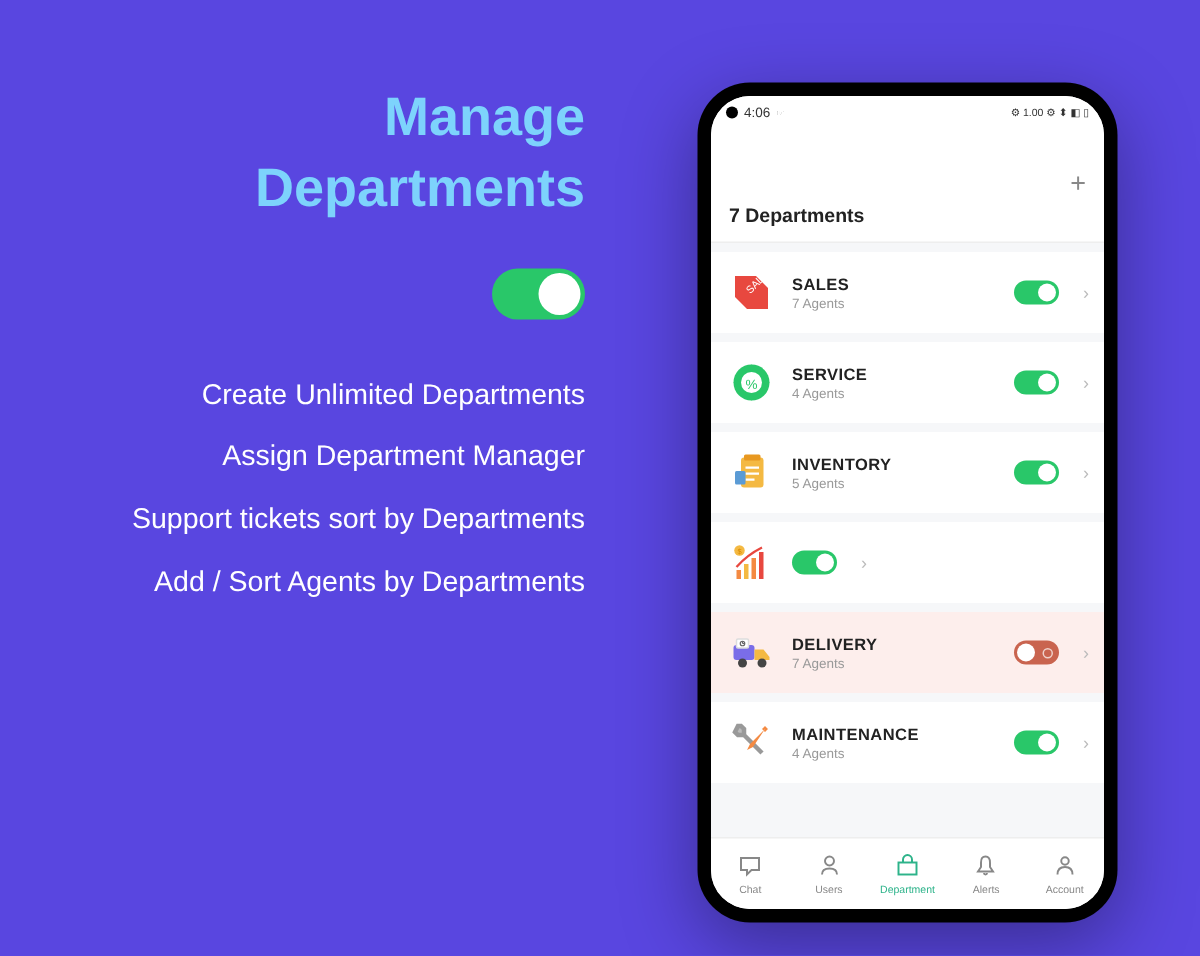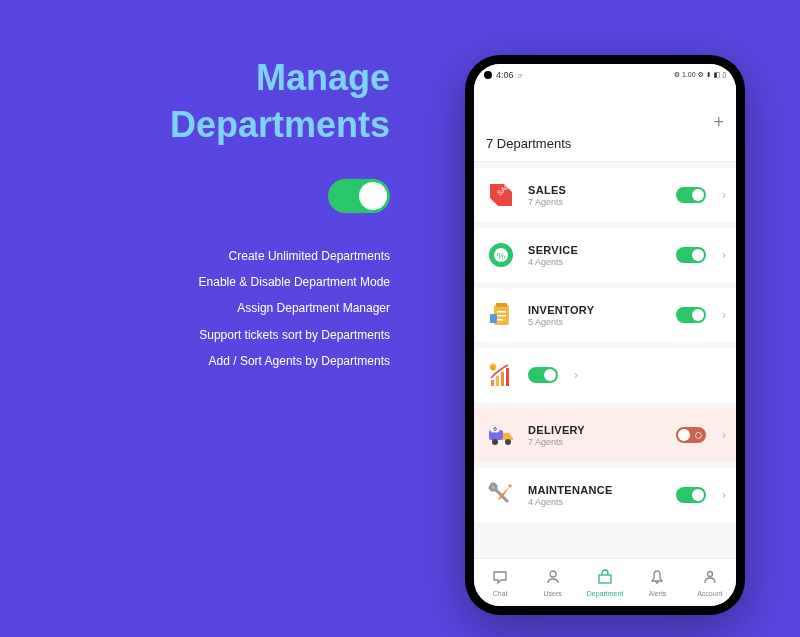--- a/index.html
+++ b/index.html
@@ -39,21 +39,21 @@
   right: 3px;
   top: 3px;
   width: 28px;
   height: 28px;
   background: #fff;
   border-radius: 50%;
 }
 .feature-list {
   color: #fff;
   text-align: right;
-  font-size: 12px;
+  font-size: 19px;
   line-height: 2.2;
   font-weight: 400;
 }
 .phone {
   position: absolute;
   right: 55px;
   top: 55px;
   width: 280px;
   height: 560px;
   background: #000;
@@ -85,21 +85,21 @@
 .status-right { display: flex; gap: 2px; align-items: center; font-size: 7px; }
 .status-right span { font-size: 7px; }
 .app-header {
   background: #fff;
   padding: 8px 12px 10px;
   display: flex;
   justify-content: space-between;
   align-items: center;
   border-bottom: 1px solid #eee;
 }
-.app-title { font-size: 13px; font-weight: 400; color: #222; margin-top: 42px; }
+.app-title { font-size: 13px; font-weight: 700; color: #222; margin-top: 42px; }
 .plus { font-size: 18px; color: #888; font-weight: 300; }
 .dept-list {
   flex: 1;
   overflow: hidden;
   background: #f6f7f9;
 }
 .dept-row {
   background: #fff;
   margin: 6px 0 0 0;
   padding: 10px 10px;
@@ -178,21 +178,20 @@
 <body>
 
 <div class="left-panel">
   <div class="headline">
     <div>Manage</div>
     <div>Departments</div>
   </div>
   <div class="hero-toggle"></div>
   <div class="feature-list">
     <div>Create Unlimited Departments</div>
-    <div>Enable &amp; Disable Department Mode</div>
     <div>Assign Department Manager</div>
     <div>Support tickets sort by Departments</div>
     <div>Add / Sort Agents by Departments</div>
   </div>
 </div>
 
 <div class="phone">
   <div class="screen">
     <div class="status-bar">
       <div class="status-left">

